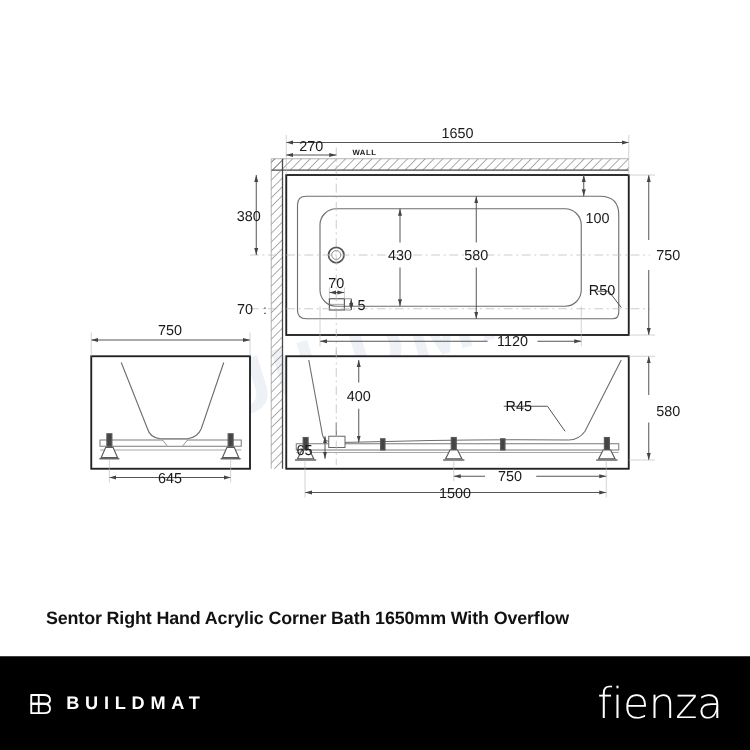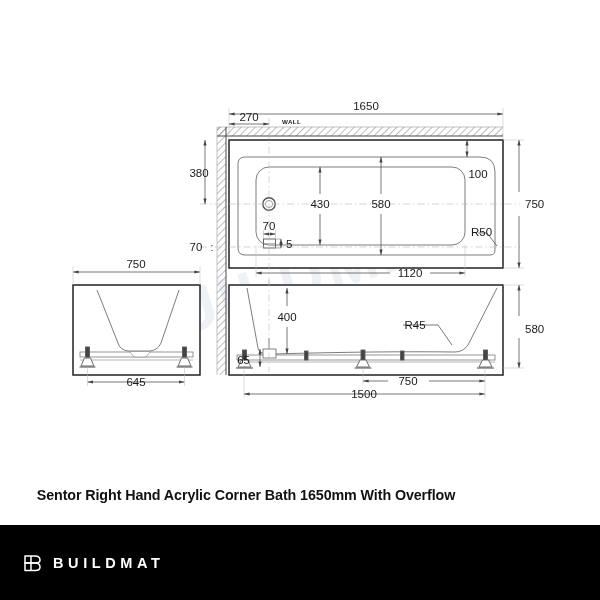--- a/index.html
+++ b/index.html
@@ -361,15 +361,18 @@
     <div class="brand-left">
       <span class="mark">
         <svg width="22" height="22" viewBox="0 0 22 22">
           <path d="M3 4 L13 4 Q18 4 18 8 Q18 11 13.5 11 L3 11 Z" fill="none" stroke="#ffffff" stroke-width="1.5" stroke-linejoin="round"></path>
           <path d="M3 11 L13 11 Q18 11 18 15 Q18 18.5 13.5 18.5 L3 18.5 Z" fill="none" stroke="#ffffff" stroke-width="1.5" stroke-linejoin="round"></path>
           <line x1="9" y1="4" x2="9" y2="18.5" stroke="#ffffff" stroke-width="1.5"></line>
         </svg>
       </span>
       <span class="wordmark">BUILDMAT</span>
     </div>
+    <div class="brand-right">
+      <span class="fienza">fienza</span>
+    </div>
   </div>
 
 </div>
 
 </body></html>

